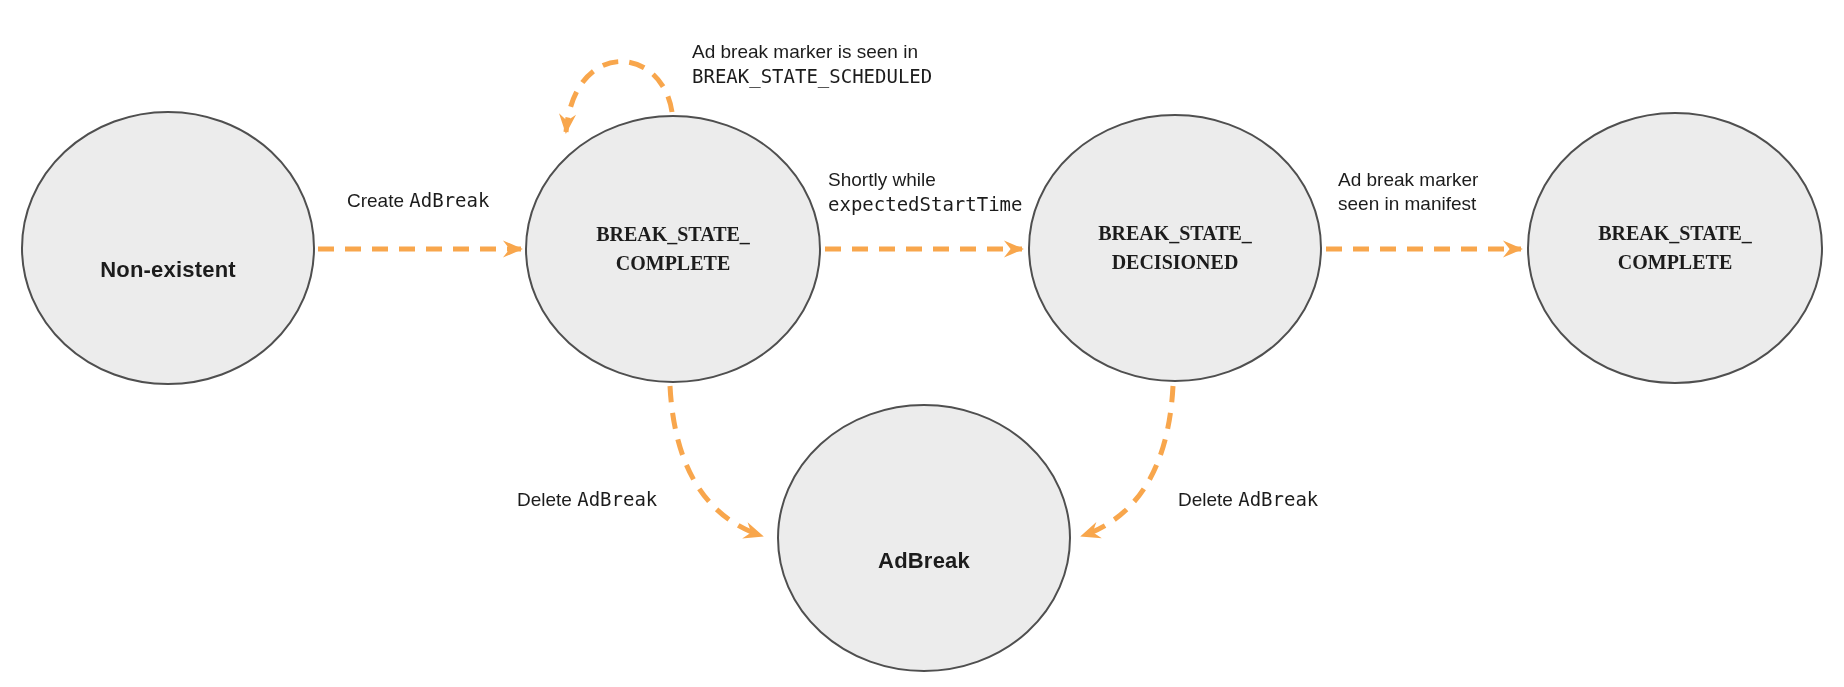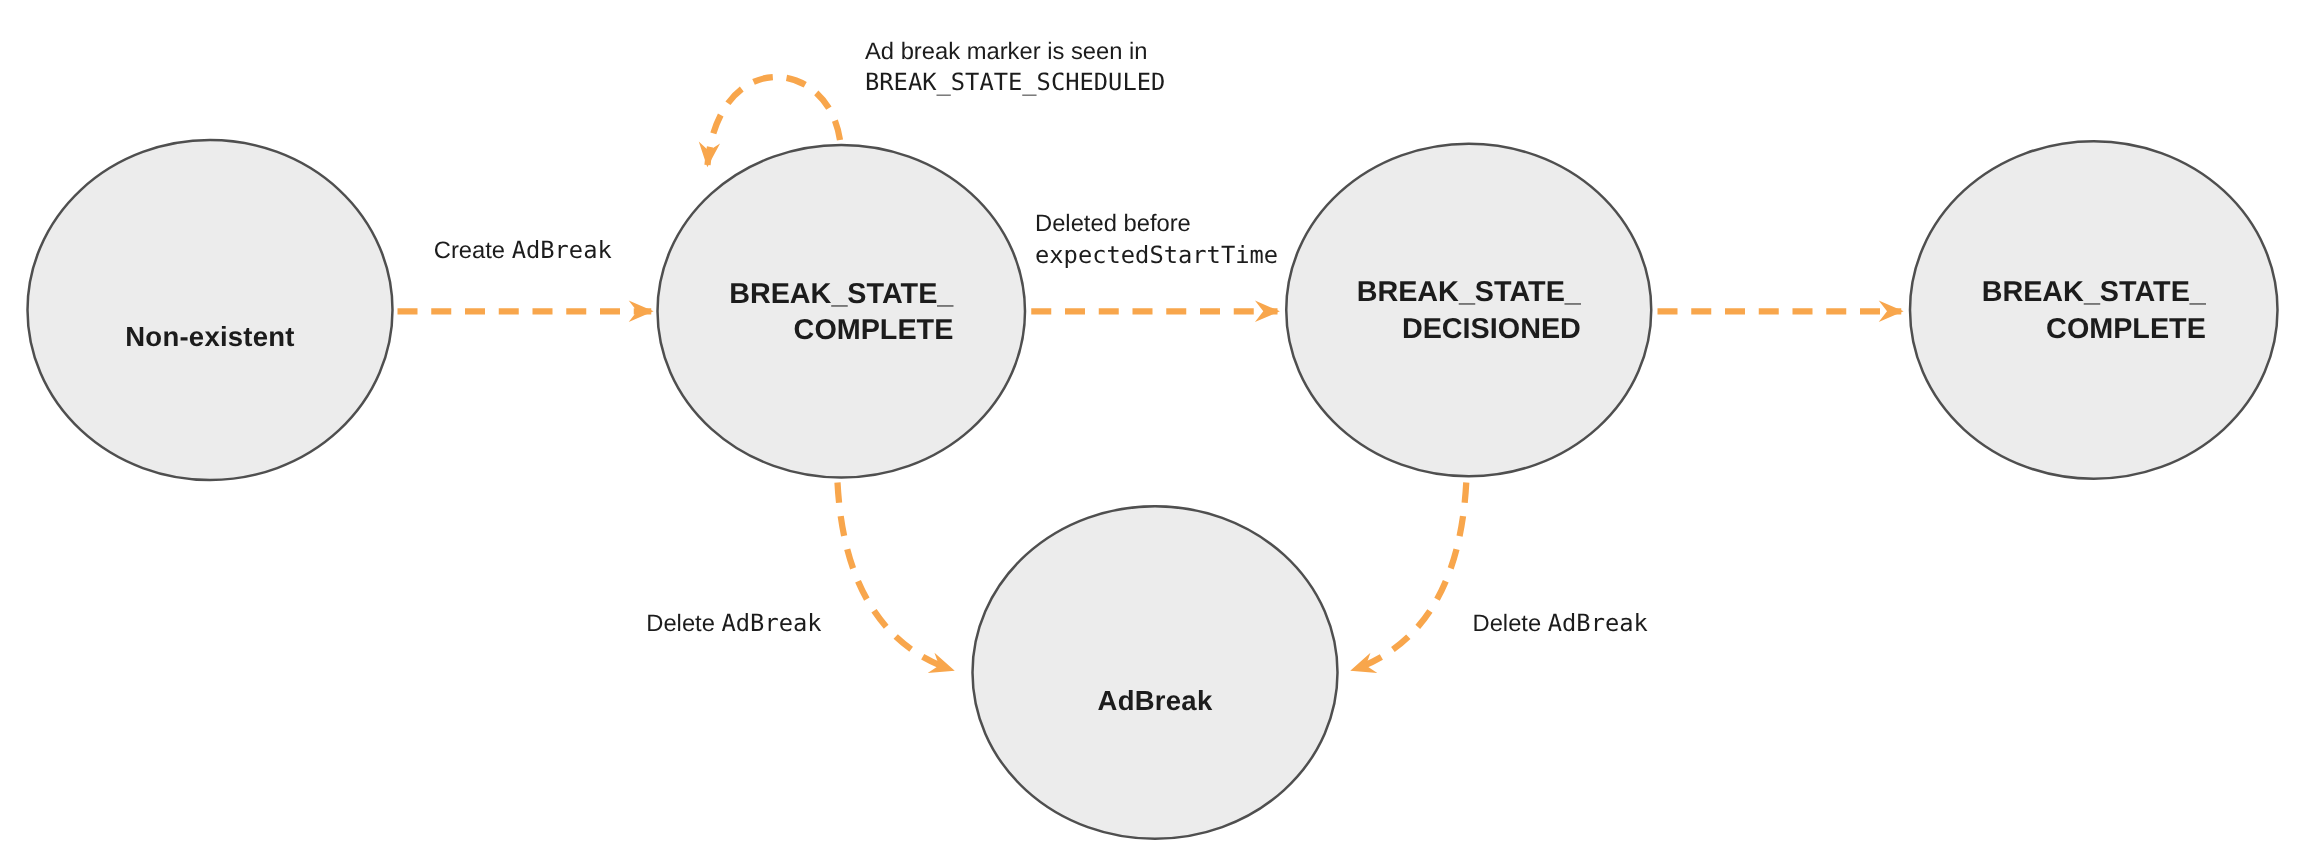--- a/index.html
+++ b/index.html
@@ -31,22 +31,22 @@
   .arrowhead-shape{fill:var(--arrow);}
   .state-label{
     position:absolute;
     transform:translate(-50%,-50%);
     text-align:center;
     color:var(--text);
     white-space:nowrap;
   }
   .state-label.plain{font-weight:700;font-size:22px;letter-spacing:.2px;margin-top:21px;}
   .state-label.code{
-    font-family:Liberation Sans, sans-serif;
-    font-weight:700;font-size:23px;line-height:29px;text-align:right;
+    font-family:Liberation Serif, serif;
+    font-weight:700;font-size:20px;line-height:29px;
   }
   .edge-label{
     position:absolute;
     white-space:nowrap;
     font-size:19px;
     line-height:24px;
     color:var(--text);
   }
   .edge-label .mono, .edge-label.mono-line div.mono{
     font-family:"DejaVu Sans Mono","Liberation Mono",monospace;
@@ -100,30 +100,34 @@
 
   <div class="state-label plain" style="left:924px;top:540px">
     <span>AdBreak</span>
   </div>
 
   <div class="edge-label" style="left:347px;top:188px">
     <span>Create</span>
     <span class="mono">AdBreak</span>
   </div>
 
-  <div class="edge-label" style="left:692px;top:30px">
+  <div class="edge-label" style="left:692px;top:40px">
     <div>Ad break marker is seen in</div>
     <div class="mono">BREAK_STATE_SCHEDULED</div>
   </div>
 
   <div class="edge-label" style="left:828px;top:168px">
-    <div>Deleted before</div>
+    <div>Shortly while</div>
     <div class="mono">expectedStartTime</div>
   </div>
 
+  <div class="edge-label" style="left:1338px;top:168px">
+    <div>Ad break marker</div>
+    <div>seen in manifest</div>
+  </div>
 
   <div class="edge-label" style="left:517px;top:487px">
     <span>Delete</span>
     <span class="mono">AdBreak</span>
   </div>
 
   <div class="edge-label" style="left:1178px;top:487px">
     <span>Delete</span>
     <span class="mono">AdBreak</span>
   </div>

